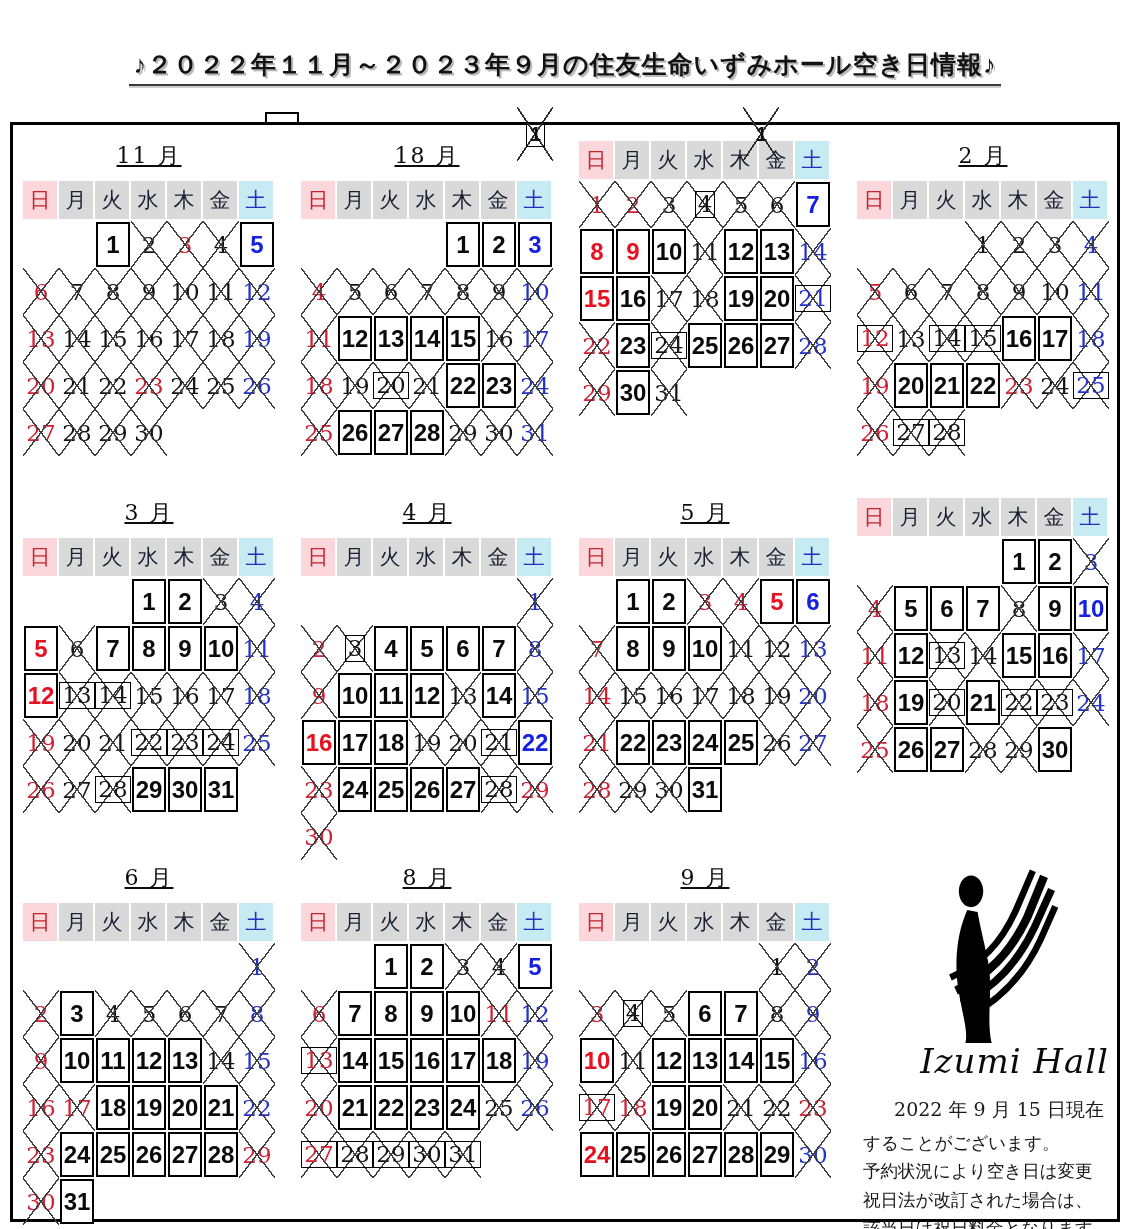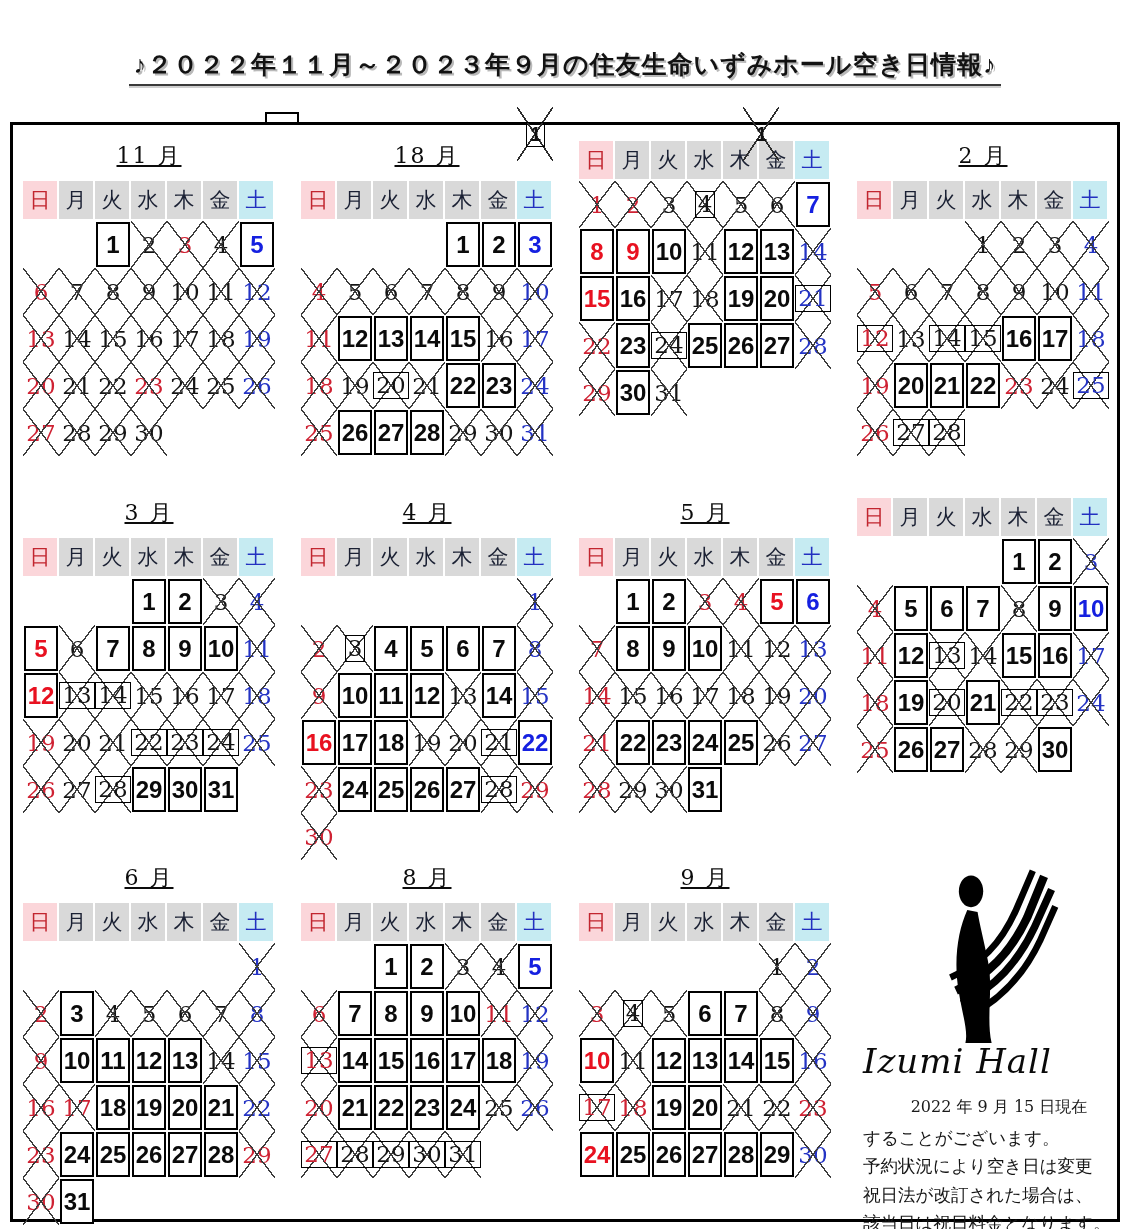--- a/index.html
+++ b/index.html
@@ -105,26 +105,26 @@
   }
   .c-red  { color:#cf2233; }
   .c-blue { color:#2433c4; }
   .obox.c-red  { color:#e81120; }
   .obox.c-blue { color:#1520e0; }
 
   
   .brand-panel { width:252px; padding:4px 0 0 6px; }
   .logo-wrap { text-align:center; }
   .brand-name {
-    text-align:left; font-family:"DejaVu Serif", serif; font-style:italic;
+    text-align:right; font-family:"DejaVu Serif", serif; font-style:italic;
     font-size:34px; color:#0a0a0a; margin-top:-6px; letter-spacing:1px;
   }
   .as-of {
     margin-top:16px; text-align:center; padding-left:26px;
-    font-family:"DejaVu Serif", serif; font-size:16px; color:#1a1a1a;
+    font-family:"DejaVu Serif", serif; font-size:19px; color:#1a1a1a;
   }
   .notes {
     margin-top:6px; font-family:"DejaVu Serif", serif;
     font-size:17.5px; line-height:1.62; color:#151515; width:248px;
   }
 </style>
 </head>
 <body>
 
 <div class="page-title">

